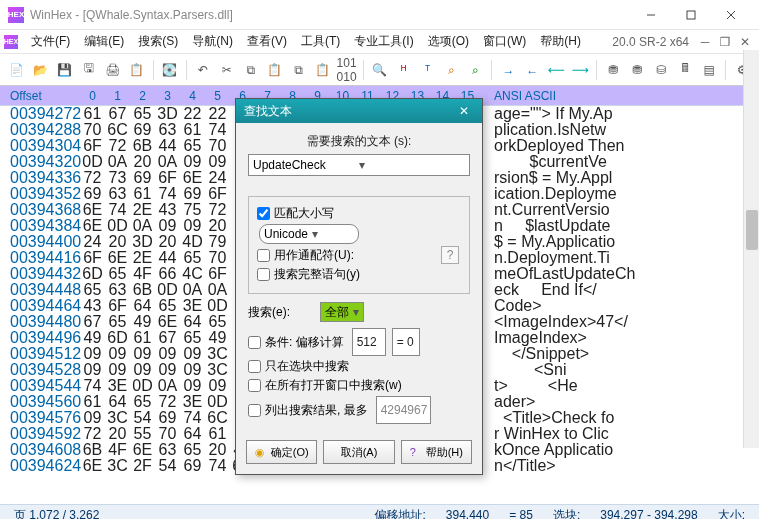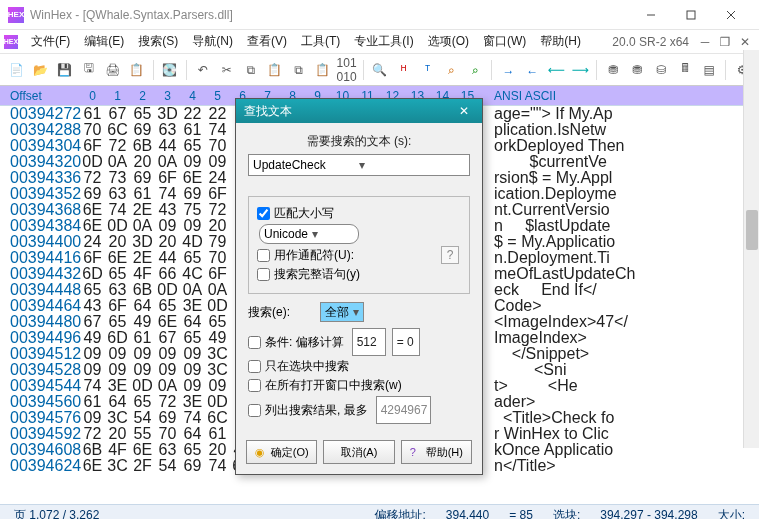--- a/index.html
+++ b/index.html
@@ -714,21 +714,21 @@
         <div class="hint-btn">?</div>
       </div>
       <div class="cbrow">
         <input type="checkbox" style="">
         <span>搜索完整语句(y)</span>
       </div>
     </div>
 
     <div class="searchrow">
       <span>搜索(e):</span>
-      <div class="mini-combo" style="background:#7dd3fc;margin-left:30px;">
+      <div class="mini-combo" style="background:#84cc16;margin-left:30px;">
         <span>全部</span>
           <span class="dd">▾</span>
       </div>
     </div>
 
     <div class="cbrow">
       <input type="checkbox" style="">
       <span>条件: 偏移计算</span>
       <div class="txtbox val" style="width:34px;margin-left:4px">512</div>
       <div class="txtbox val" style="width:28px;margin-left:2px">= 0</div>

